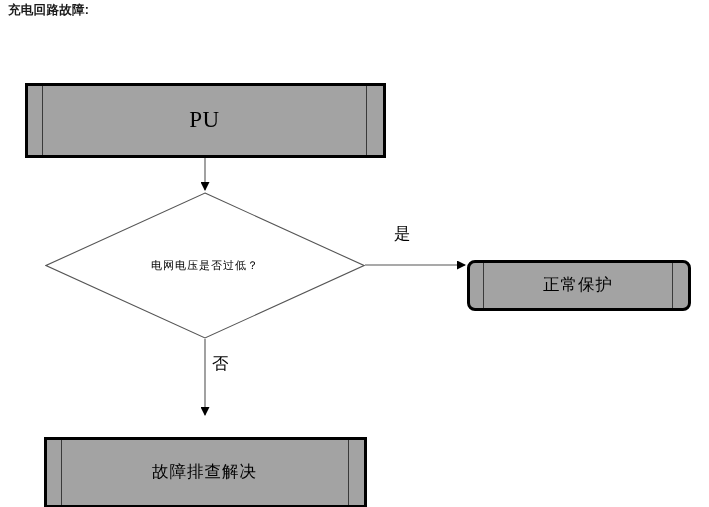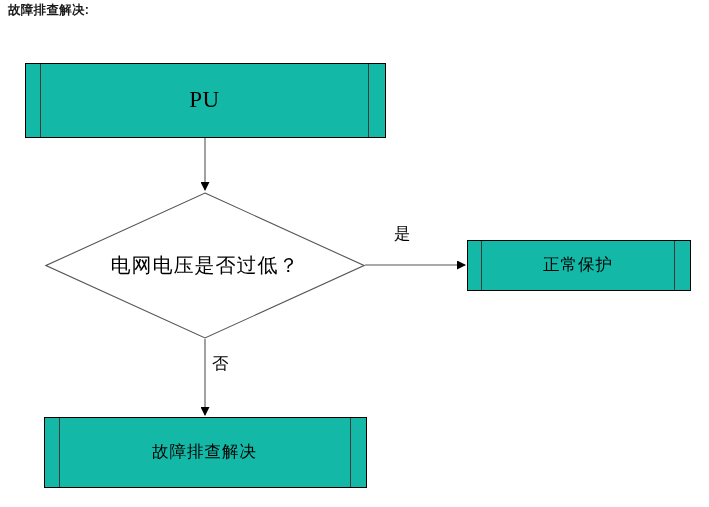--- a/index.html
+++ b/index.html
@@ -33,22 +33,23 @@
     left: 0;
     top: 0;
     width: 709px;
     height: 507px;
   }
 
   
   .proc-box {
     position: absolute;
     box-sizing: border-box;
-    border: 1px solid #000000;
-    background: #14b8a6;
+    border: 3px solid #000000;
+    background: #a3a3a3;
+    margin-top: 20px;
   }
   .proc-box .bar-left,
   .proc-box .bar-right {
     position: absolute;
     top: 0;
     bottom: 0;
     width: 1px;
     background: #3a3a3a;
   }
   .proc-box .bar-left  { left: 14px; }
@@ -78,20 +79,21 @@
   #box-fault .bar-right { right: 16px; }
   #box-fault .line-1 { font-size: 23px; letter-spacing: 0.5px; }
   #box-fault .line-2 { font-size: 27px; letter-spacing: 1px; }
 
   
   #box-normal-protection {
     left: 467px;
     top: 240px;
     width: 224px;
     height: 51px;
+    border-radius: 8px;
   }
   #box-normal-protection .bar-left  { left: 13px; }
   #box-normal-protection .bar-right { right: 15px; }
   #box-normal-protection .box-text { font-size: 16.5px; letter-spacing: 1px; }
 
   
   #box-replace-driver {
     left: 44px;
     top: 417px;
     width: 323px;
@@ -118,39 +120,39 @@
   }
   #decision-voltage .diamond-text {
     position: absolute;
     left: 0;
     right: 0;
     top: 0;
     bottom: 0;
     display: flex;
     align-items: center;
     justify-content: center;
-    font-size: 20px;
+    font-size: 11px;
     letter-spacing: 1px;
     white-space: nowrap;
   }
 
   
   .edge-label {
     position: absolute;
     font-size: 16.5px;
     line-height: 1;
     white-space: nowrap;
   }
   #label-yes { left: 394px; top: 226px; }
   #label-no  { left: 212px; top: 356px; }
 </style>
 </head>
 <body>
 
-<div id="page-title">故障排查解决:</div>
+<div id="page-title">充电回路故障:</div>
 
 <svg id="flow-canvas" viewBox="0 0 709 507" xmlns="http://www.w3.org/2000/svg">
   <defs>
     <marker id="arrowhead" markerWidth="9" markerHeight="9" refX="8" refY="4.5" orient="auto" markerUnits="userSpaceOnUse">
       <path d="M 0 0 L 9 4.5 L 0 9 z" fill="#000000"></path>
     </marker>
   </defs>
 
   <line x1="205" y1="138" x2="205" y2="190" stroke="#555555" stroke-width="1.1" marker-end="url(#arrowhead)"></line>
 

